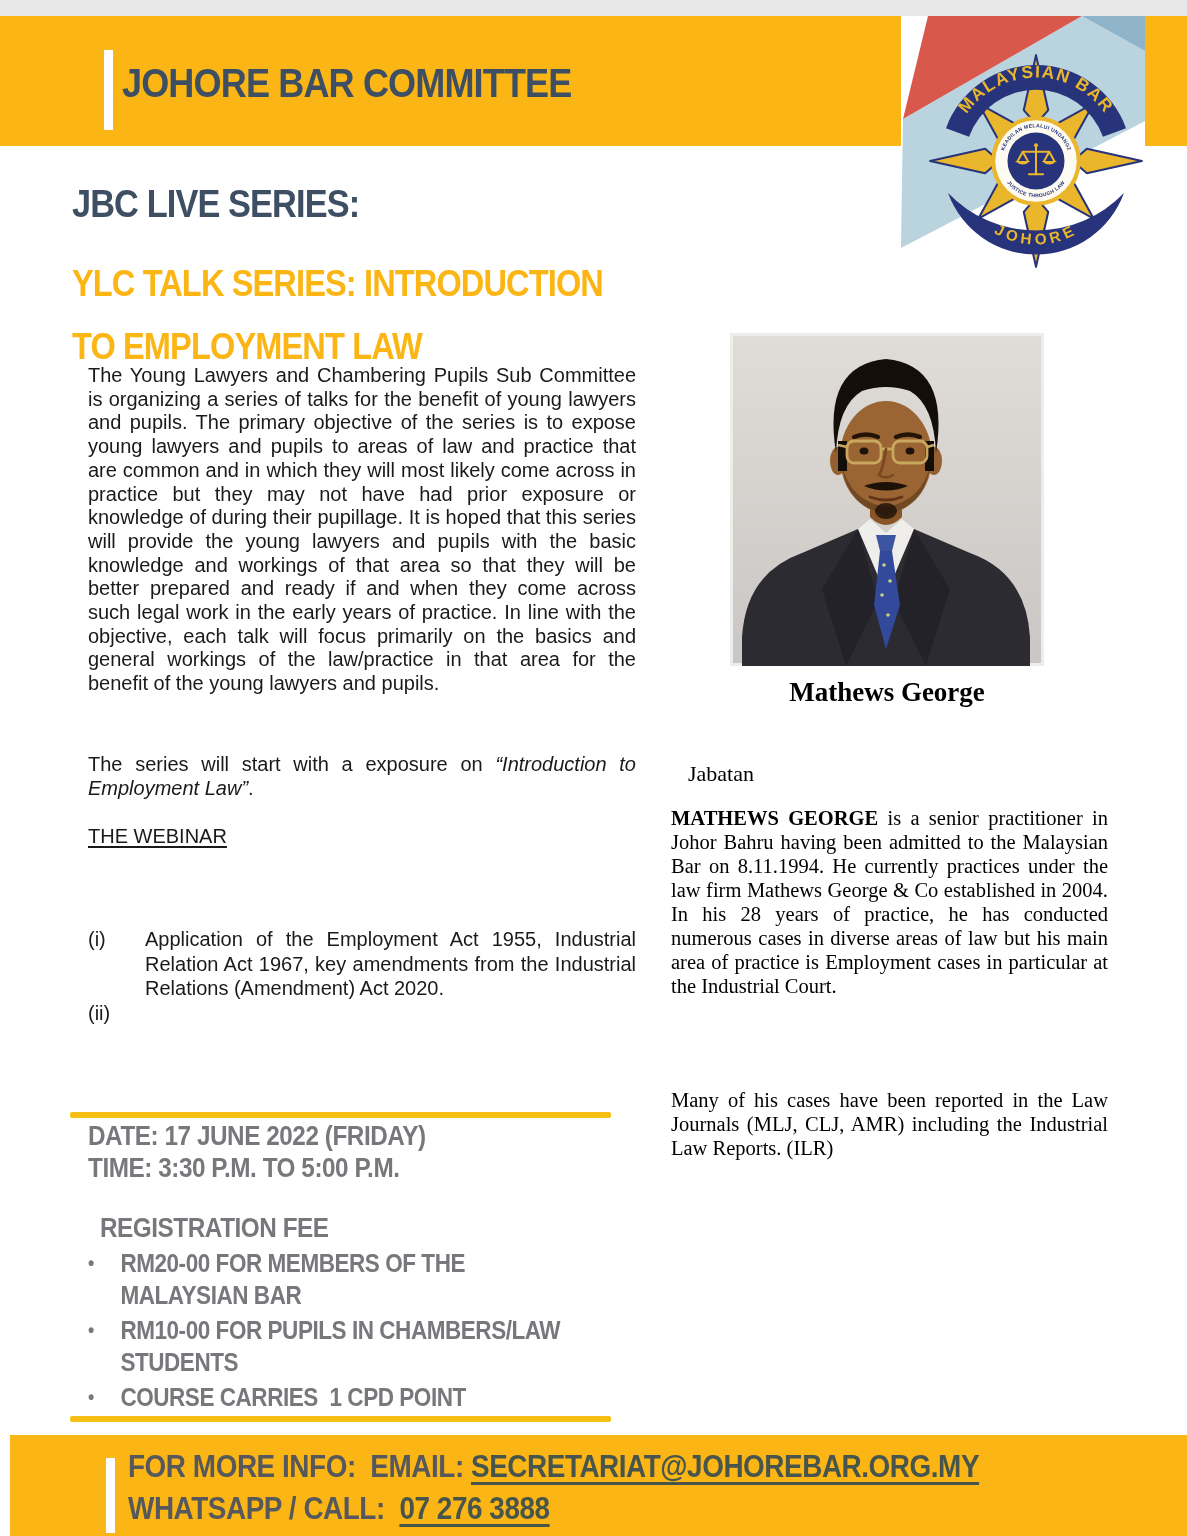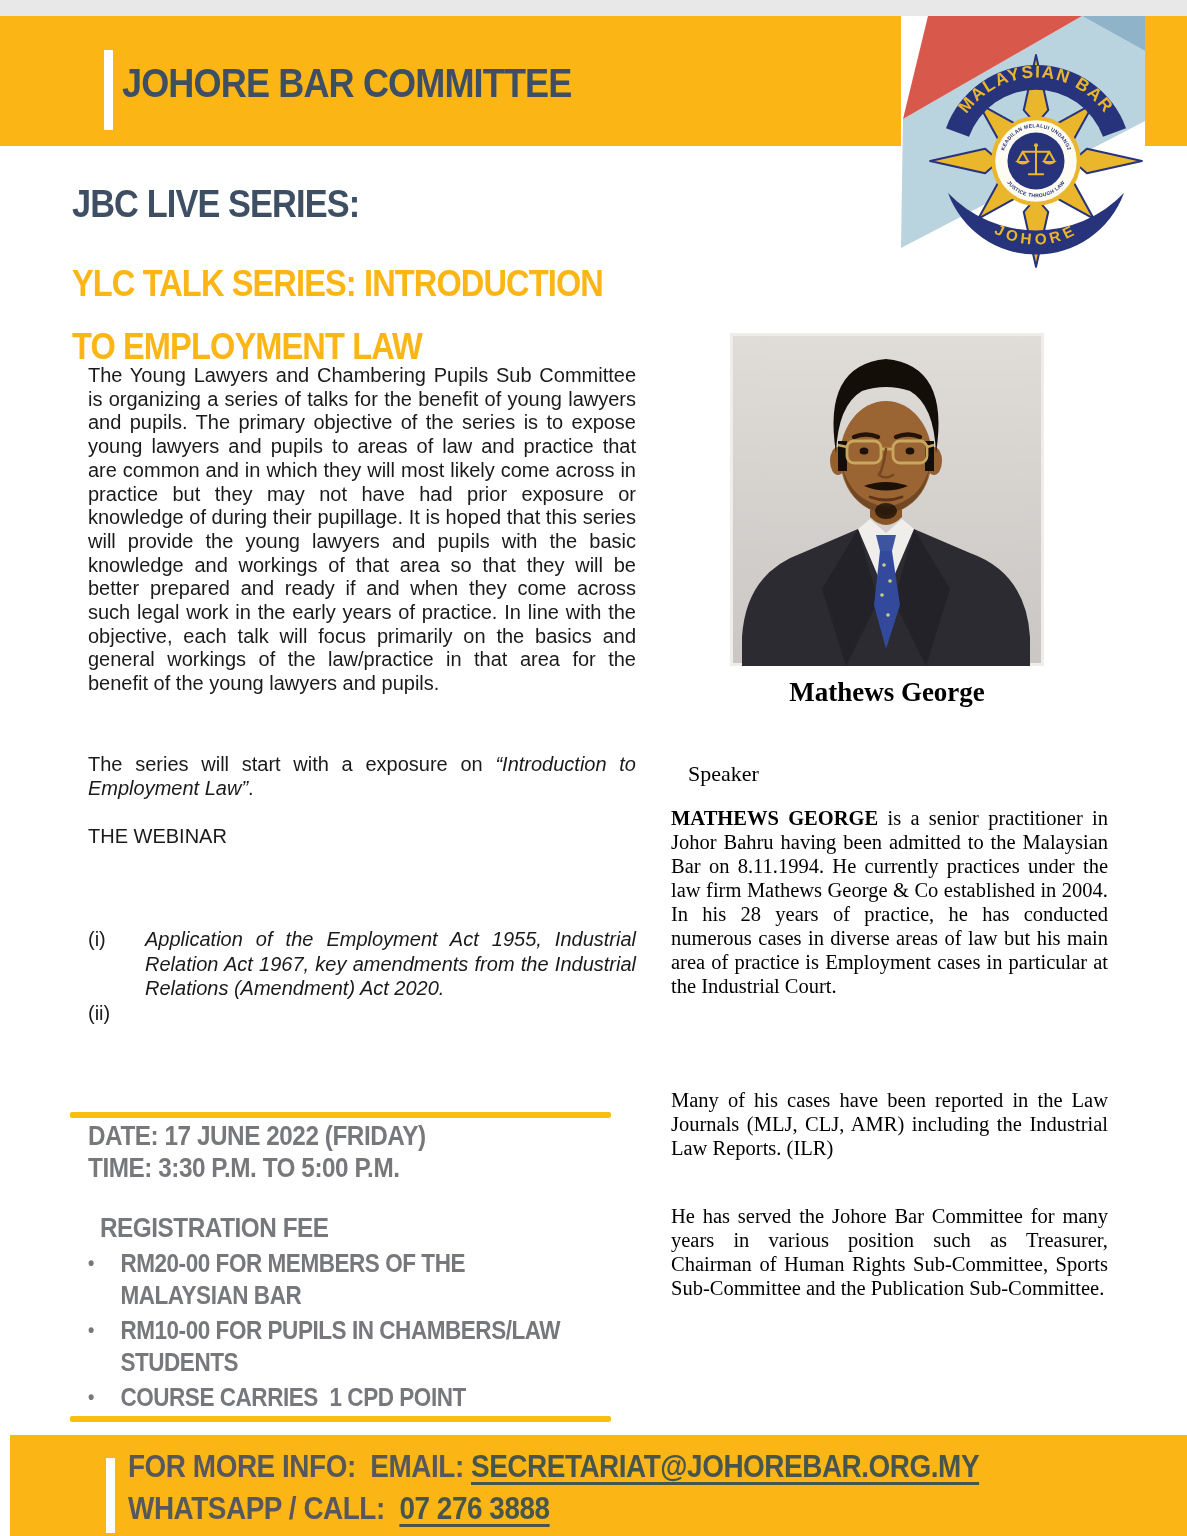--- a/index.html
+++ b/index.html
@@ -27,26 +27,26 @@
   
   .h-series{position:absolute;left:72px;top:166px;font-size:39px;font-weight:800;color:var(--c-slate);
         letter-spacing:-1px;transform:scaleX(.88);transform-origin:left top;white-space:nowrap;}
   .h-talk{position:absolute;left:72px;top:236px;font-size:37px;font-weight:800;color:var(--c-yellow);
         letter-spacing:-1px;line-height:63px;transform:scaleX(.88);transform-origin:left top;white-space:nowrap;}
   .h-talk span{display:block;}
   .body-text{font-size:20px;line-height:23.7px;color:var(--c-ink);text-align:justify;}
   .para-main{position:absolute;left:88px;top:348px;width:548px;}
   .para-intro{position:absolute;left:88px;top:737px;width:548px;}
   .h-webinar{position:absolute;left:88px;top:809px;font-size:20px;color:var(--c-ink);
-        text-underline-offset:3px;}
+        text-decoration:underline;text-underline-offset:3px;}
   .para-lead{position:absolute;left:88px;top:865px;width:548px;}
   .topics{position:absolute;left:88px;top:911px;width:548px;list-style:none;}
   .topics li{display:grid;grid-template-columns:57px 1fr;font-size:20px;line-height:24.6px;
         color:var(--c-ink);}
-  .topics li .t-text{text-align:justify;font-style:italic;}
+  .topics li .t-text{text-align:justify;}
   .rule{position:absolute;left:70px;width:541px;height:6px;background:var(--c-rule);border-radius:2px;}
   .rule1{top:1096px;} .rule2{top:1400px;}
   .schedule{position:absolute;left:88px;top:1104px;font-size:27px;font-weight:800;color:var(--c-gray);
         line-height:32px;letter-spacing:-.5px;transform:scaleX(.9);transform-origin:left top;white-space:nowrap;}
   .reg-title{position:absolute;left:100px;top:1197px;font-size:27px;font-weight:800;color:var(--c-gray);
         letter-spacing:-.5px;transform:scaleX(.9);transform-origin:left top;white-space:nowrap;}
   .fees{position:absolute;left:88px;top:1231px;width:545px;list-style:none;transform:scaleX(.9);
         transform-origin:left top;}
   .fees li{display:grid;grid-template-columns:36px 1fr;font-size:25px;font-weight:800;
         color:var(--c-gray);line-height:32px;letter-spacing:-.5px;margin-bottom:3px;}
@@ -229,25 +229,24 @@
         <path d="M98.5,57 L102,56"></path>
     </g>
 
     <path d="M78,58 Q76.5,68 74.5,71 Q78,73.5 81.5,71" stroke="#77481F" stroke-width="1.3" fill="none" stroke-linecap="round"></path>
     <path d="M67,76.5 Q78,72.5 89,76.5 Q78,81 67,76.5 Z" fill="#1C1007"></path>
     <path d="M70,82 Q78,85 86,82" stroke="#613317" stroke-width="1.4" fill="none" stroke-linecap="round"></path>
     <ellipse cx="78" cy="89" rx="5.5" ry="4" fill="#1C1007" opacity=".8"></ellipse>
   </svg>
 
   <div class="caption">Mathews George</div>
-  <div class="speaker">Speaker</div>
+  <div class="speaker">Jabatan</div>
 
   <p class="bio bio1"><b>MATHEWS GEORGE</b><span> is a senior practitioner in Johor Bahru having been admitted to the Malaysian Bar on 8.11.1994. He currently practices under the law firm Mathews George &amp; Co established in 2004. In his 28 years of practice, he has conducted numerous cases in diverse areas of law but his main area of practice is Employment cases in particular at the Industrial Court.</span></p>
   <p class="bio bio2">Many of his cases have been reported in the Law Journals (MLJ, CLJ, AMR) including the Industrial Law Reports. (ILR)</p>
-  <p class="bio bio3">He has served the Johore Bar Committee for many years in various position such as Treasurer, Chairman of Human Rights Sub-Committee, Sports Sub-Committee and the Publication Sub-Committee.</p>
 
   <footer class="footer">
     <div class="white-bar-bottom"></div>
     <div class="footer-lines">
       <div><span class="keepsp">FOR MORE INFO:  EMAIL: </span><a href="#">SECRETARIAT@JOHOREBAR.ORG.MY</a></div>
       <div><span class="keepsp">WHATSAPP / CALL:  </span><a href="#">07 276 3888</a></div>
     </div>
   </footer>
 
 </div>

